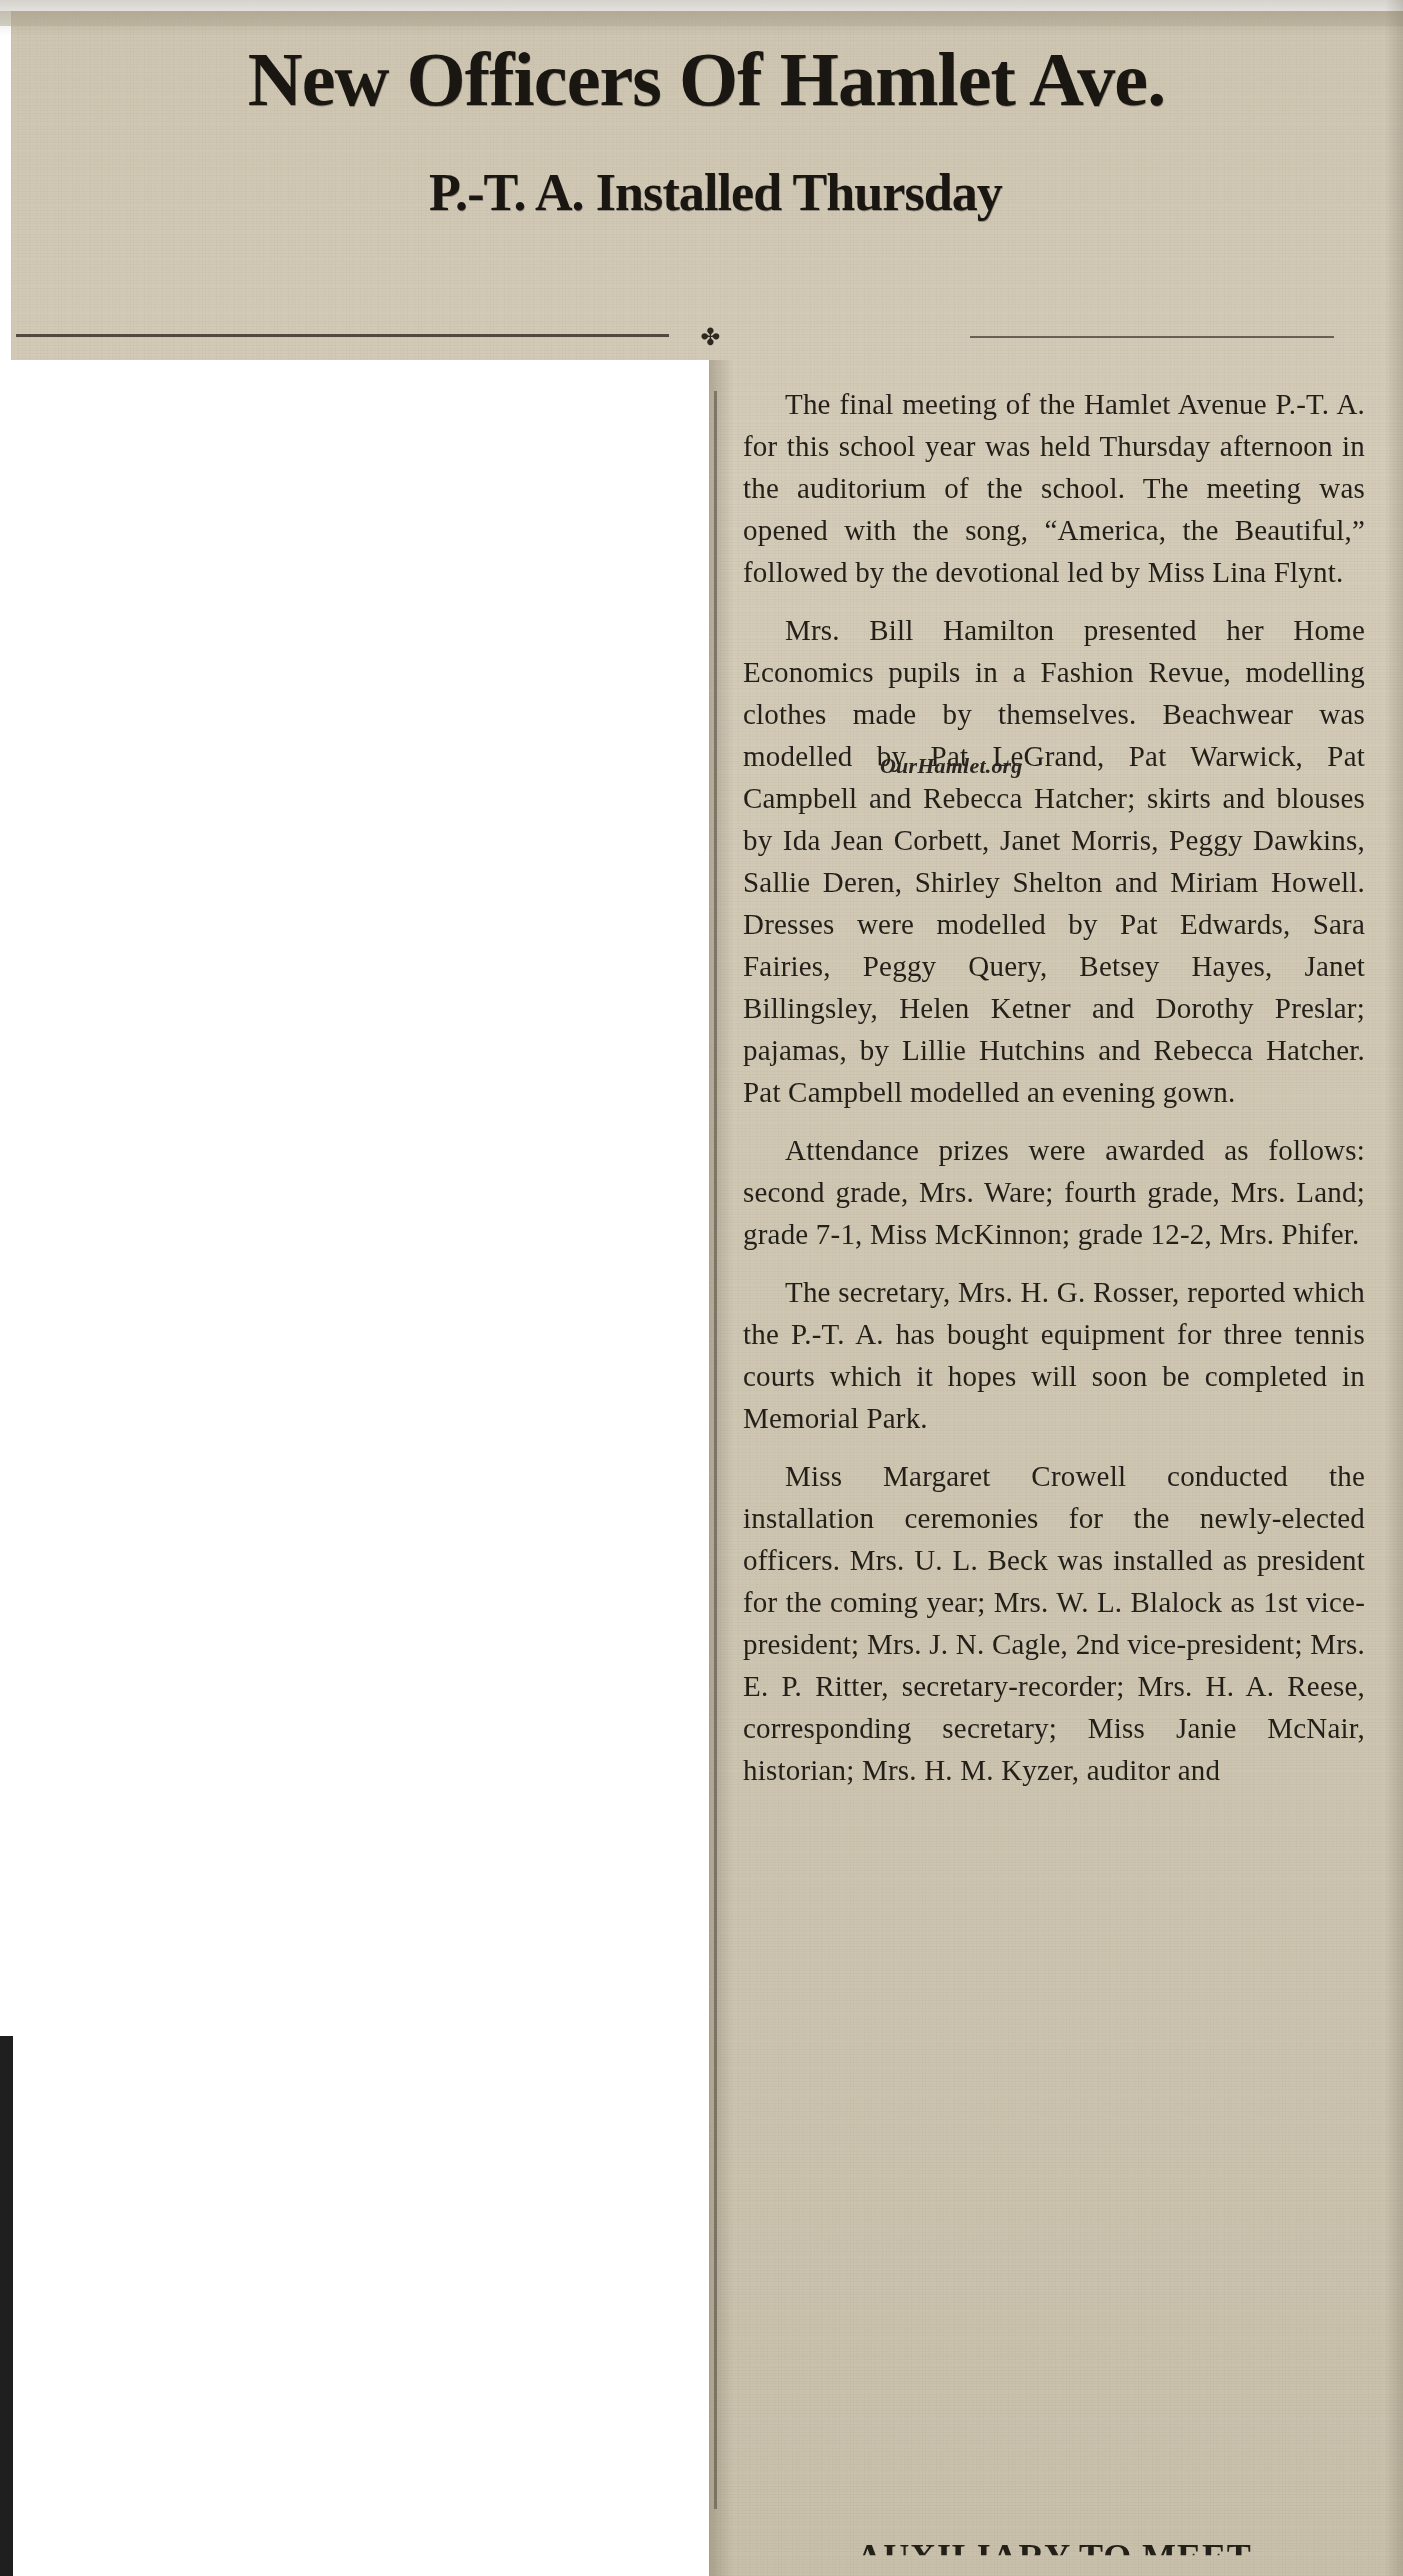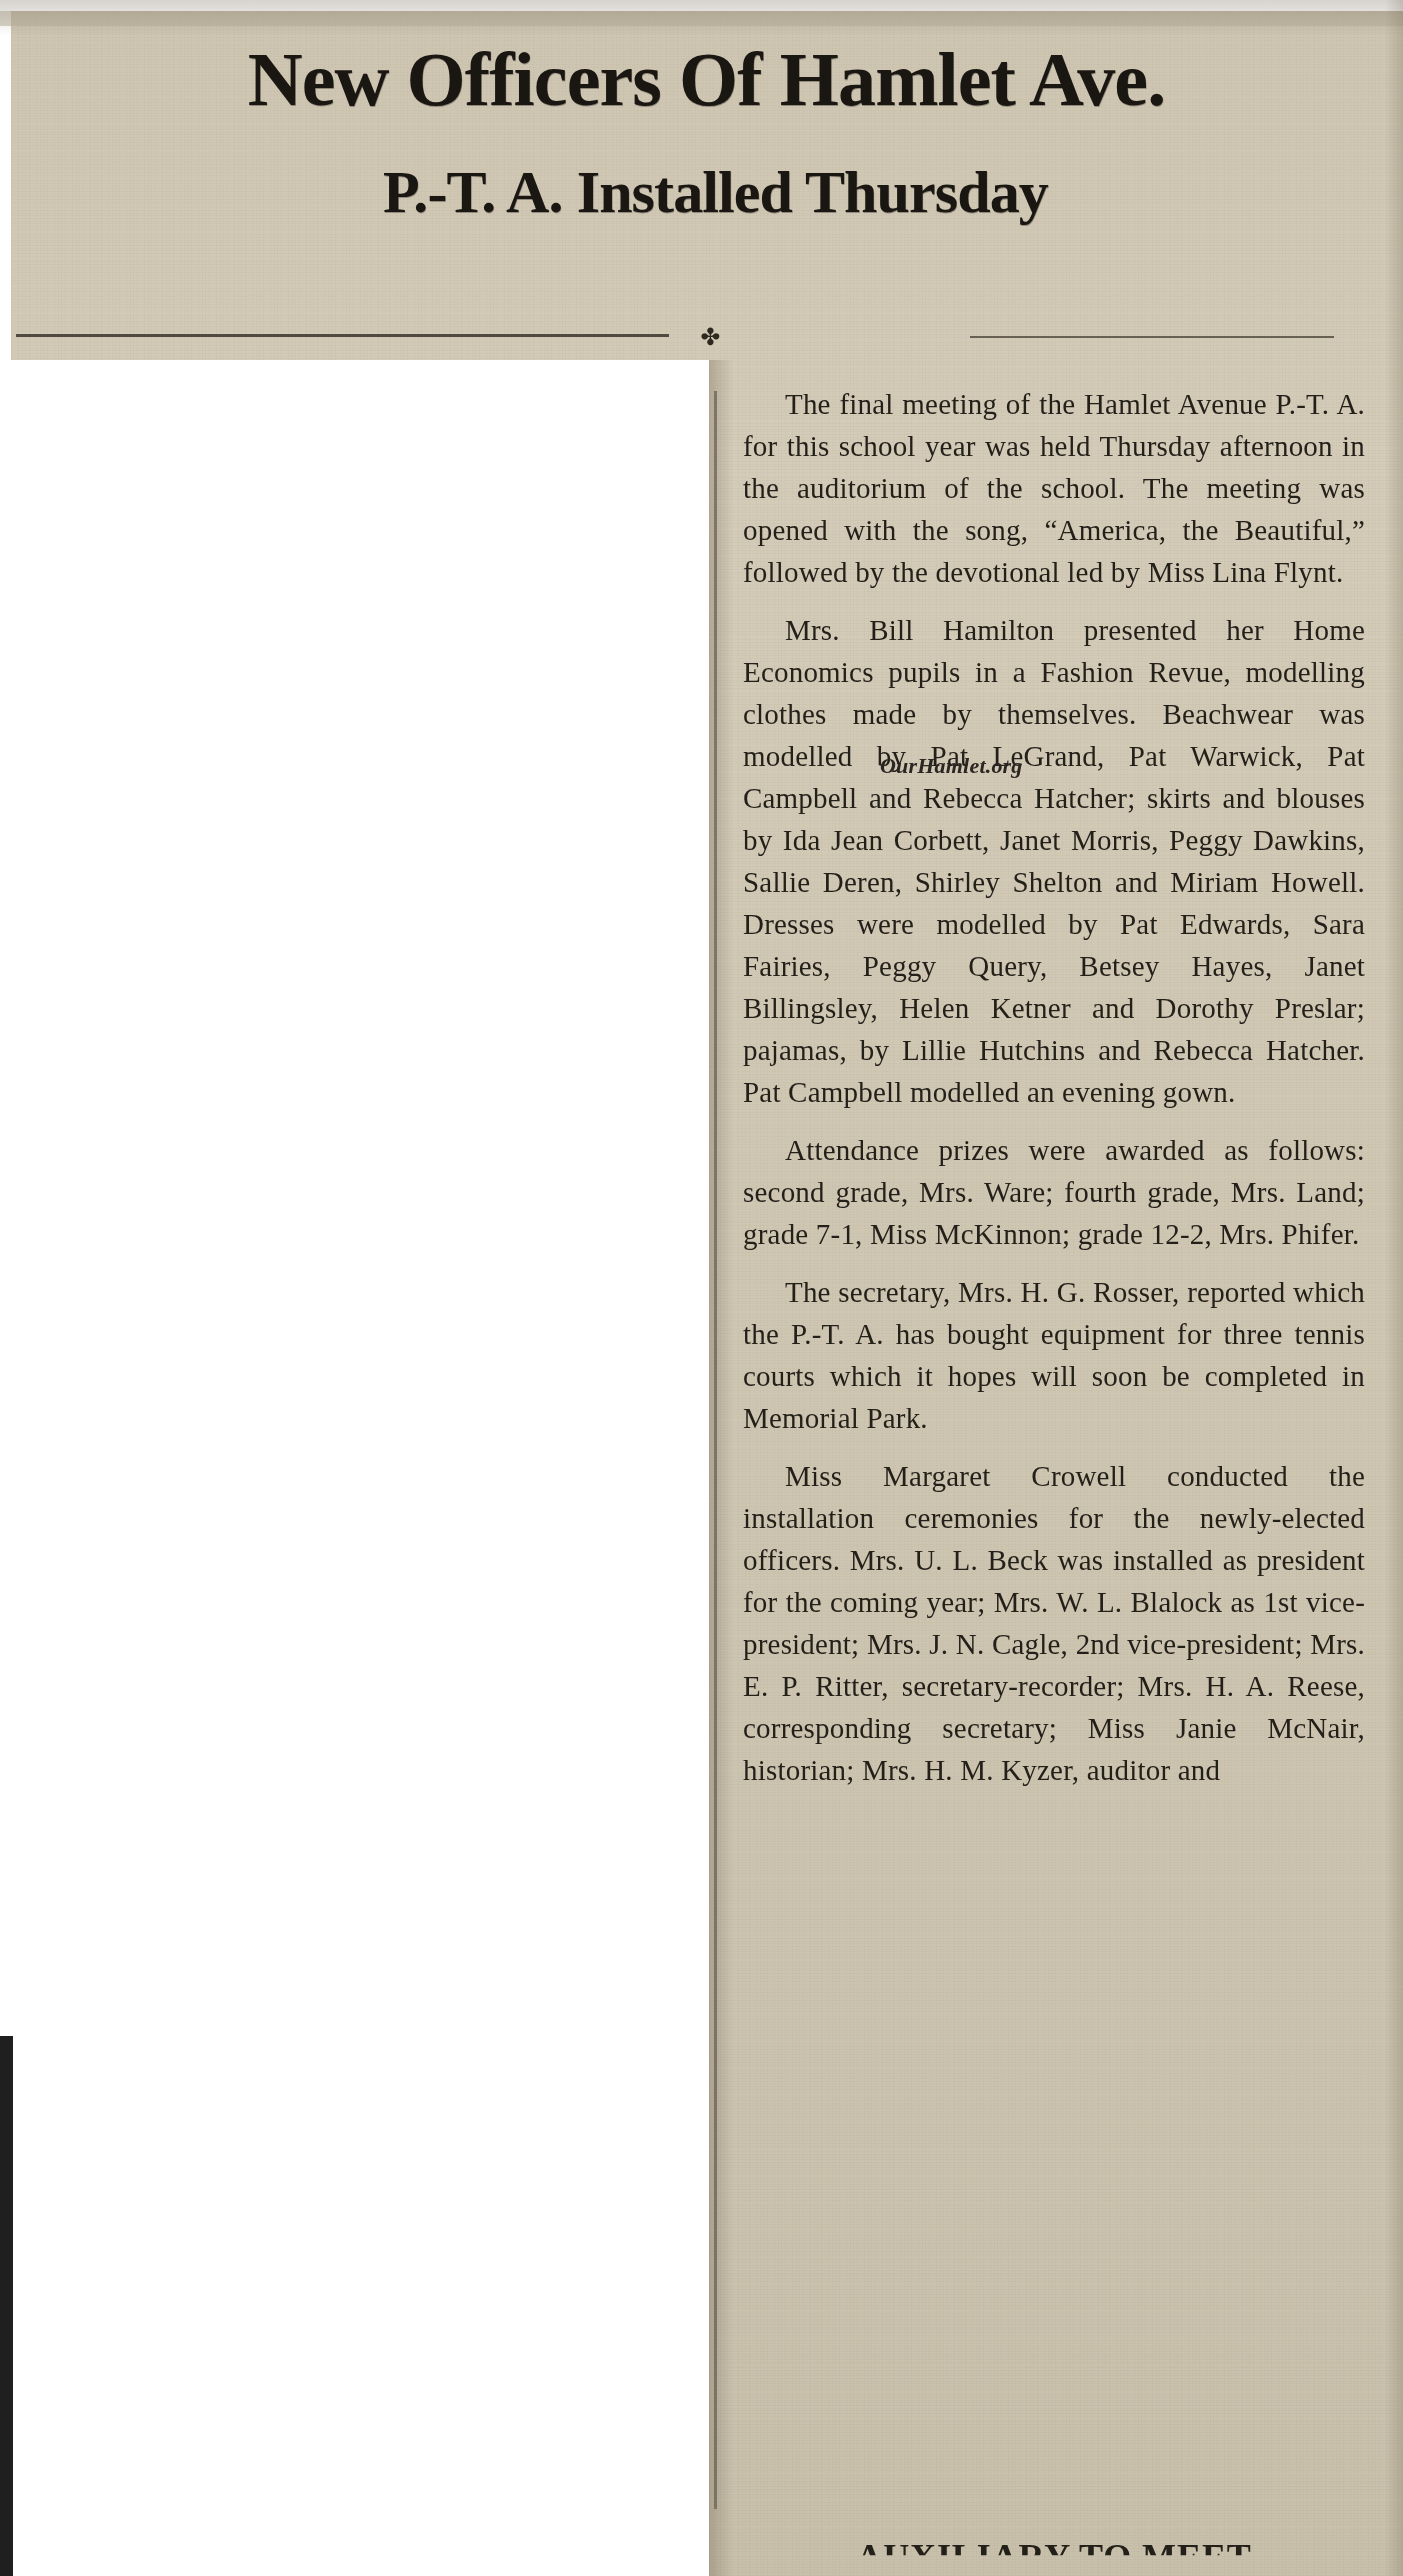--- a/index.html
+++ b/index.html
@@ -81,21 +81,21 @@
     letter-spacing: -0.9px;
     text-shadow: 0.5px 0.5px 0 rgba(35,30,24,0.35);
   }
   .headline .line1 {
     font-size: 76px;
     line-height: 87px;
     padding-top: 12.7px;
     padding-left: 9px;
   }
   .headline .line2 {
-    font-size: 60px;
+    font-size: 52px;
     line-height: 87px;
     padding-top: 25.5px;
     padding-left: 27px;
   }
 
   
   .rule-group {
     position: absolute;
     left: 16.4px;
     top: 327px;

